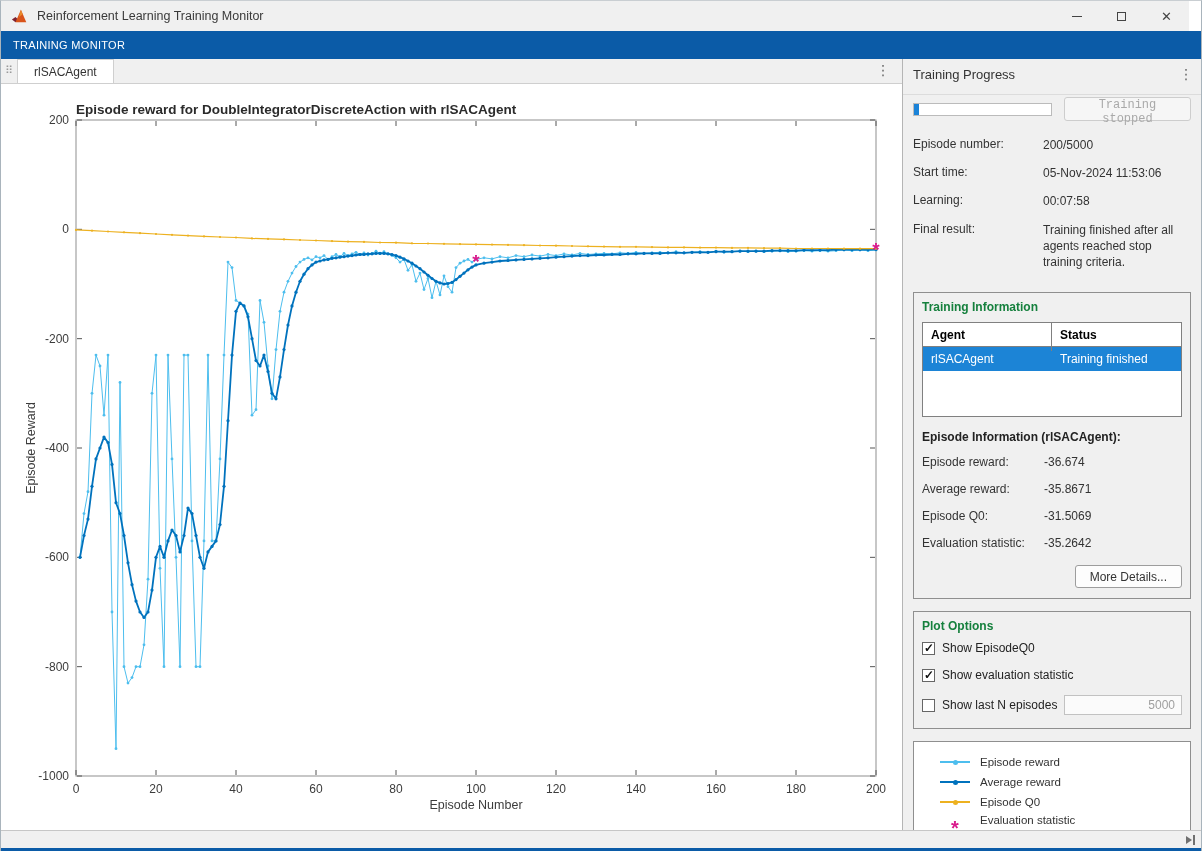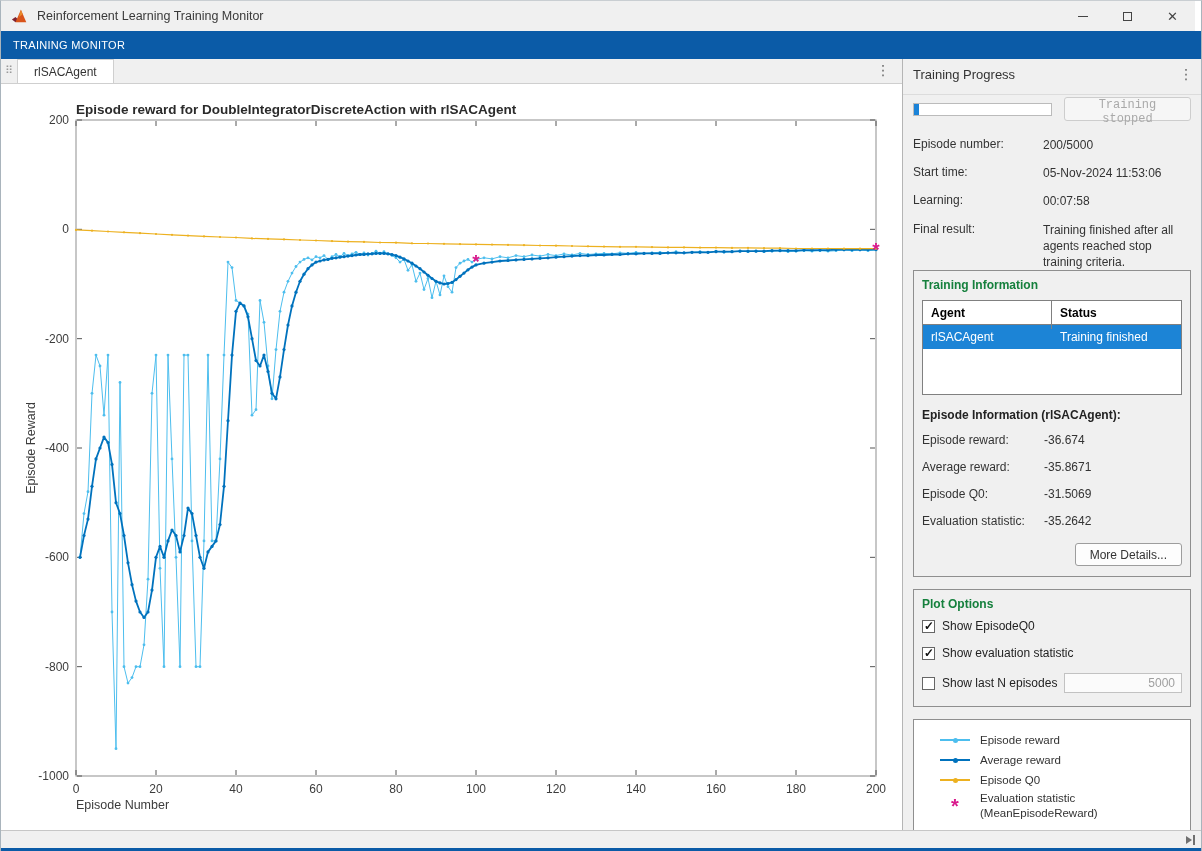--- a/index.html
+++ b/index.html
@@ -1,20 +1,20 @@
 <!DOCTYPE html>
 <html><head>
 <meta charset="utf-8">
 <style>
   *{margin:0;padding:0;box-sizing:border-box}
   html,body{background:#d8d8d8}
   body{font-family:"Liberation Sans",sans-serif}
   .window{position:relative;width:1202px;height:851px;background:#fff;overflow:hidden;border-left:1px solid #a9b4bc;border-right:1px solid #a9b4bc;border-top:1px solid #c9ced2}
   
-  .titlebar{position:absolute;top:0;left:0;right:6px;height:30px;background:#f0f0f0;display:flex;align-items:center}
+  .titlebar{position:absolute;top:0;left:0;right:12px;height:30px;background:#f0f0f0;display:flex;align-items:center}
   .matlab-icon{margin-left:10px;display:flex}
   .titlebar-title{font-size:12.5px;color:#3a3a3a;margin-left:8px}
   .window-controls{margin-left:auto;display:flex;height:100%}
   .winbtn{width:45px;height:100%;display:flex;align-items:center;justify-content:center;cursor:pointer}
   .icon-min{width:10px;height:1px;background:#444}
   .icon-max{width:9px;height:9px;border:1px solid #444}
   .icon-close{font-size:13px;color:#444;line-height:1}
   
   .ribbon{position:absolute;top:30px;left:0;right:0;height:28px;background:#0b5ba7;display:flex;align-items:center}
   .ribbon-tab{color:#fff;font-size:11px;padding:0 12px;letter-spacing:.3px}
@@ -22,21 +22,21 @@
   .main{position:absolute;top:58px;left:0;right:0;height:771px}
   .left{position:absolute;left:0;top:0;width:901px;height:100%;background:#fff}
   .tabstrip{position:relative;height:25px;background:#f0f0f0;border-bottom:1px solid #cfcfcf;display:flex;align-items:flex-end}
   .grip{position:absolute;left:4px;top:5px;color:#9a9a9a;font-size:11px}
   .doc-tab{margin-left:16px;height:24px;background:#fff;border:1px solid #cfcfcf;border-bottom:none;padding:0 16px;display:flex;align-items:center;font-size:12px;color:#333;cursor:pointer}
   .tab-kebab{position:absolute;right:12px;top:3px;color:#666;font-size:14px;cursor:pointer}
   .chart-area{position:absolute;top:25px;left:0;width:901px;height:746px;background:#fff}
   #chart-svg{position:absolute;left:0;top:0}
   #chart-svg text{font-family:"Liberation Sans",sans-serif}
   .chart-title{position:absolute;top:18px;left:75px;width:800px;font-weight:bold;font-size:13.5px;color:#2b2b2b}
-  .xlab{position:absolute;top:714px;left:75px;width:800px;text-align:left;font-size:12.5px;color:#3c3c3c}
+  .xlab{position:absolute;top:714px;left:75px;width:800px;text-align:center;font-size:12.5px;color:#3c3c3c}
   .ylab{position:absolute;top:364px;left:30px;transform:translate(-50%,-50%) rotate(-90deg);font-size:12.5px;color:#3c3c3c;white-space:nowrap}
   
   .right{position:absolute;left:901px;top:0;right:0;height:100%;background:#f0f0f0;border-left:1px solid #b5b5b5}
   .right-header{position:relative;height:36px;display:flex;align-items:flex-end;padding:12px 10px;font-size:13px;color:#333;border-bottom:1px solid #dcdcdc}
   .right-kebab{position:absolute;right:8px;color:#666;font-size:14px;cursor:pointer}
   .right-body{position:absolute;top:26px;left:0;right:0;bottom:0;padding:10px;overflow:hidden}
   .progress-row{display:flex;align-items:center;margin:2px 0 16px}
   .progressbar{width:158px;height:13px;background:#fff;border:1px solid #bbb;position:relative}
   .progress-fill{position:absolute;left:0;top:0;bottom:0;background:#1b83d8}
   .stop-btn{margin-left:12px;height:24px;padding:0 12px;font-size:12px;color:#a9a9a9;background:#f6f6f6;border:1px solid #cdcdcd;border-radius:3px;font-family:Liberation Mono, monospace}
@@ -553,21 +553,21 @@
           <span class="v">200/5000</span>
         </div>
         <div class="kv">
           <span class="k">Start time:</span>
           <span class="v">05-Nov-2024 11:53:06</span>
         </div>
         <div class="kv">
           <span class="k">Learning:</span>
           <span class="v">00:07:58</span>
         </div>
-        <div class="kv" style="margin-bottom:0">
+        <div class="kv" style="margin-bottom:22px">
           <span class="k">Final result:</span>
           <span class="v">Training finished after all agents reached stop training criteria.</span>
         </div>
 
         <div class="groupbox">
           <div class="group-title">Training Information</div>
           <div class="ti-table">
             <div class="ti-hrow">
               <span class="ti-cell">Agent</span>
               <span class="ti-cell">Status</span>

